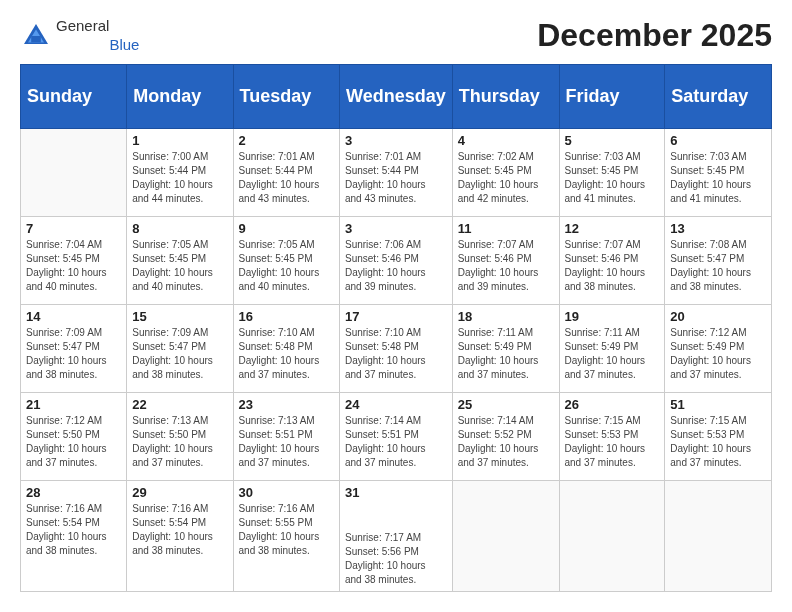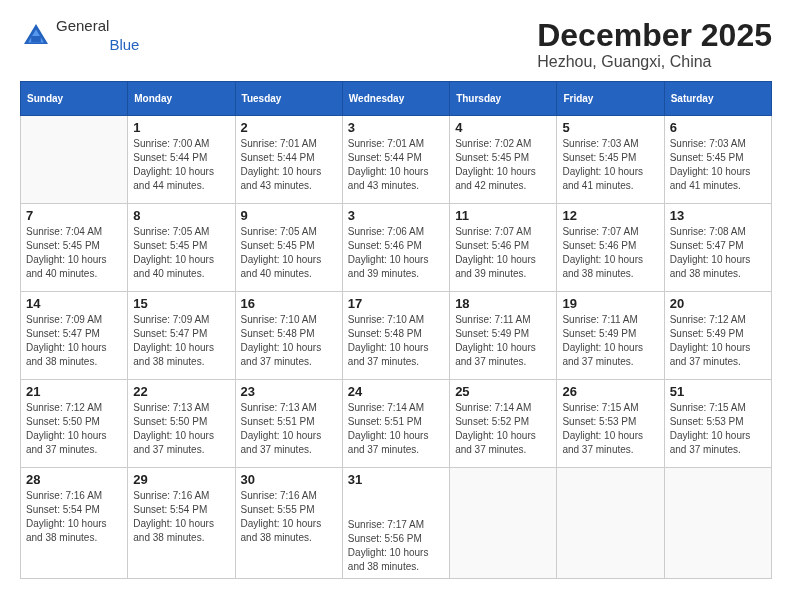--- a/index.html
+++ b/index.html
@@ -51,23 +51,23 @@
       font-weight: normal;
       color: #444;
     }
     .calendar {
       width: 100%;
       border-collapse: collapse;
     }
     .calendar th {
       background: #2563c0;
       color: #fff;
-      font-size: 10px;
+      font-size: 18px;
       font-weight: bold;
-      padding: 11px 6px;
+      padding: 21px 6px;
       text-align: left;
       border: 1px solid #1a4fa0;
       margin-left: 8px;
     }
     .calendar td {
       border: 1px solid #ccc;
       vertical-align: top;
       padding: 4px 5px;
       font-size: 10.5px;
       color: #333;
@@ -100,21 +100,20 @@
         <polygon points="20,12 30,28 10,28" fill="#5599ee"></polygon>
         <rect x="14" y="20" width="12" height="8" fill="#2563c0"></rect>
       </svg>
       <div class="logo-text">
         <span class="general">General</span>
         <span class="blue">Blue</span>
       </div>
     </div>
     <div class="title-block">
       <h1>December 2025</h1>
-      <h2>Hezhou, Guangxi, China</h2>
     </div>
   </div>
 
   <table class="calendar">
     <thead>
       <tr>
       <th>Sunday</th>
           <th>Monday</th>
           <th>Tuesday</th>
           <th>Wednesday</th>

